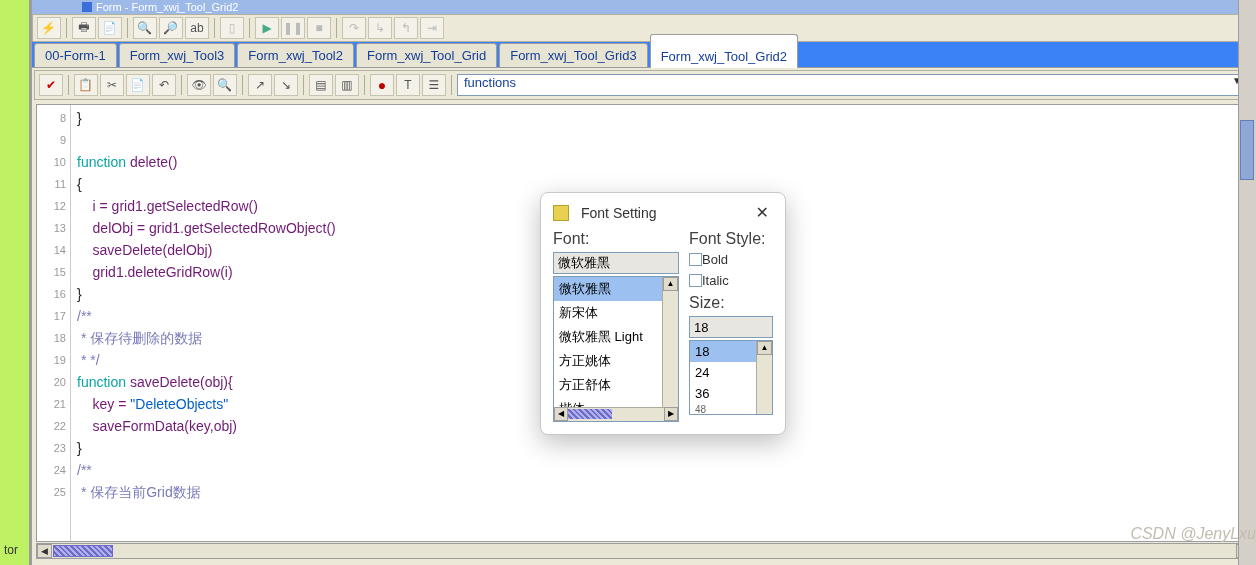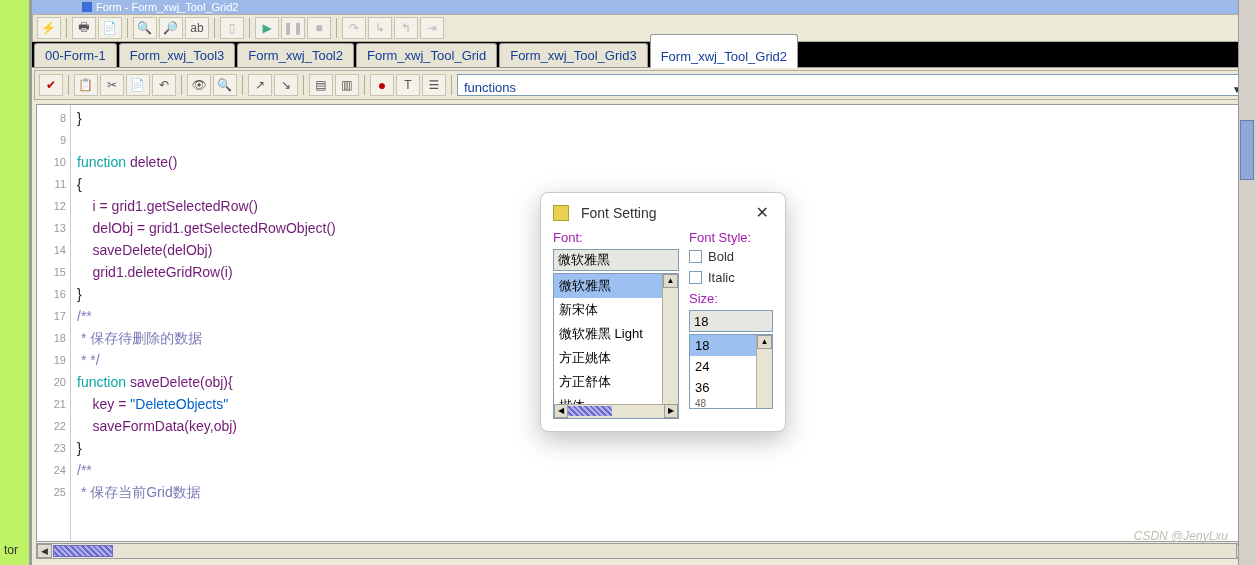--- a/index.html
+++ b/index.html
@@ -5,71 +5,71 @@
   * { box-sizing: border-box; margin: 0; padding: 0; }
   body { font-family: Tahoma, Arial, sans-serif; font-size: 12px; background: #ece9d8; width: 1256px; height: 565px; overflow: hidden; position: relative; }
   .main-area { position: absolute; left: 30px; top: 0; right: 0; bottom: 0; background: #ece9d8; border-left: 2px solid #9c9c9c; }
   .title-row { height: 14px; background: #9db9e8; color: #fff; font-size: 11px; padding-left: 50px; white-space: nowrap; overflow: hidden; display: flex; align-items: center; }
   .title-row .sq { width: 10px; height: 10px; background: #3b6fd8; margin-right: 4px; }
   .toolbar1 { height: 28px; background: #ece9d8; border: 1px solid #b4b0a0; display: flex; align-items: center; padding: 0 4px; gap: 2px; }
   .tbtn { width: 24px; height: 22px; border: 1px solid #c7c3b3; background: #f4f2e8; display: flex; align-items: center; justify-content: center; font-size: 12px; color: #555; }
   .tbtn.play { color: #4a8; }
   .tbtn.disabled { color: #bbb; }
   .sep { width: 1px; height: 20px; background: #b0ac9c; margin: 0 3px; }
-  .tabs-row { height: 26px; background: #000000; display: flex; align-items: flex-end; padding-left: 2px; border-bottom: 1px solid #9c9c9c; }
+  .tabs-row { height: 26px; background: #3b82f6; display: flex; align-items: flex-end; padding-left: 2px; border-bottom: 1px solid #9c9c9c; }
   .tab { padding: 4px 10px; border: 1px solid #9c9c9c; border-bottom: none; background: #e8e4d4; color: #143e99; font-size: 13px; border-top-left-radius: 3px; border-top-right-radius: 3px; margin-right: 2px; cursor: pointer; }
   .tab.active { background: #fff; position: relative; top: 1px; padding-top: 14px; margin-top: 36px; }
   .toolbar2 { height: 30px; background: #ece9d8; border: 1px solid #b4b0a0; display: flex; align-items: center; padding: 0 4px; gap: 2px; margin: 2px; }
   .tbtn.red { color: #c00; }
   .tbtn.circle { color: #b00; font-size: 14px; }
-  .fn-select { flex: 1; height: 22px; border: 1px solid #7f9db9; background: #fff; color: #143e99; font-size: 13px; padding: 0 6px; display: flex; align-items: flex-end; justify-content: space-between; }
+  .fn-select { flex: 1; height: 22px; border: 1px solid #7f9db9; background: #fff; color: #143e99; font-size: 13px; padding: 0 6px; display: flex; align-items: flex-start; justify-content: space-between; }
   .fn-select .arrow { color: #333; font-size: 10px; }
   .editor { position: absolute; left: 4px; right: 4px; top: 104px; bottom: 23px; background: #fff; border: 1px solid #9c9c9c; display: flex; overflow: hidden; }
   .gutter { width: 34px; background: #fff; border-right: 1px solid #ccc; text-align: right; padding-right: 4px; font-size: 11px; color: #999; font-family: "Microsoft YaHei", Arial; line-height: 22px; padding-top: 2px; }
   .gutter div { height: 22px; }
   .code { flex: 1; font-family: "Microsoft YaHei", Arial; font-size: 14px; line-height: 22px; padding: 2px 6px; white-space: pre; position: relative; }
   .code .ln { height: 22px; }
   .kw { color: #0aa5a5; }
   .fn { color: #701a75; }
   .str { color: #0060c8; }
   .cmt { color: #7a7ab8; }
   .pun { color: #222; }
   .hscroll { position: absolute; left: 4px; right: 4px; bottom: 6px; height: 16px; background: #e8e4d4; border: 1px solid #9c9c9c; }
   .hscroll .thumb { position: absolute; left: 16px; top: 1px; width: 60px; height: 12px; background: repeating-linear-gradient(45deg,#b0b0f0,#b0b0f0 2px,#6c6cc8 2px,#6c6cc8 4px); border: 1px solid #6c6cc8; }
   .hscroll .arr { position: absolute; top: 0; width: 15px; height: 14px; background: #e0dccc; border: 1px solid #9c9c9c; display: flex; align-items: center; justify-content: center; font-size: 9px; color: #333; }
   .hscroll .arr.l { left: 0; }
   .hscroll .arr.r { right: 0; }
   .vscroll-outer { position: absolute; right: 0; top: 0; width: 18px; bottom: 0; background: #d4d0c8; border-left: 1px solid #9c9c9c; }
   .vscroll-thumb { position: absolute; right: 2px; width: 14px; top: 120px; height: 60px; background: #8fa8d8; border: 1px solid #6080b8; }
   .left-sidebar { position: absolute; left: 0; top: 0; width: 30px; bottom: 0; background: #bef264; border-right: 1px solid #9c9c9c; }
   .left-sidebar .lbl { position: absolute; bottom: 8px; left: 4px; font-size: 12px; color: #333; }
-  .watermark { position: absolute; right: 28px; bottom: 22px; font-size: 12px; color: #c0bdb0; font-style: italic; }
+  .watermark { position: absolute; right: 0; bottom: 22px; font-size: 16px; color: #c0bdb0; font-style: italic; }
   
   .dialog { position: absolute; left: 540px; top: 192px; width: 246px; background: #fff; border: 1px solid #c8c8c8; border-radius: 8px; box-shadow: 0 8px 26px rgba(0,0,0,0.25); padding: 10px 12px 12px; }
   .dialog-title { display: flex; align-items: center; justify-content: space-between; padding-bottom: 8px; }
   .dialog-title .tl { display: flex; align-items: center; gap: 12px; font-size: 14px; color: #333; }
   .dialog-title .icn { width: 16px; height: 16px; background: #e8d050; border: 1px solid #b0a030; }
   .dialog-title .cls { font-size: 16px; cursor: pointer; color: #333; padding: 0 4px; }
   .dlg-row { display: flex; gap: 10px; }
   .dlg-col1 { width: 126px; }
   .dlg-col2 { flex: 1; }
-  .dlg-label { color: #a21caf; font-size: 13px; margin-bottom: 4px; }
+  .dlg-label { color: #404040; font-size: 16px; margin-bottom: 4px; }
   .dlg-input { width: 100%; height: 22px; border: 1px solid #7f9db9; background: #e8e6e0; padding: 0 4px; font-size: 13px; display: flex; align-items: center; }
   .dlg-list { border: 1px solid #7f9db9; font-size: 13px; margin-top: 2px; position: relative; }
   .dlg-list .items { max-height: 130px; overflow: hidden; }
   .dlg-list .item { padding: 3px 5px; cursor: pointer; }
   .dlg-list .item.sel { background: #9cc0f0; }
   .dlg-list .item.cut { height: 10px; overflow: hidden; padding-top: 0; padding-bottom: 0; font-size: 10px; color: #666;}
   .dlg-vscroll { position: absolute; right: 0; top: 0; bottom: 0; width: 16px; background: #e8e4d4; border-left: 1px solid #b0ac9c; }
   .dlg-vscroll .varr { height: 14px; background: #e0dccc; border: 1px solid #9c9c9c; font-size: 8px; text-align: center; line-height: 12px; }
   .dlg-hscroll { height: 14px; background: #e8e4d4; border-top: 1px solid #b0ac9c; position: relative; }
   .dlg-hscroll .thumb { position: absolute; left: 14px; top: 1px; width: 44px; height: 10px; background: repeating-linear-gradient(45deg,#b0b0f0,#b0b0f0 2px,#6c6cc8 2px,#6c6cc8 4px); }
   .dlg-hscroll .arr { position: absolute; top: -1px; width: 14px; height: 14px; background: #e0dccc; border: 1px solid #9c9c9c; font-size: 8px; text-align: center; line-height: 12px; }
   .dlg-hscroll .arr.l { left: 0; } .dlg-hscroll .arr.r { right: 0; }
-  .chk { display: flex; align-items: center; gap: 6px; font-size: 13px; color: #333; margin-bottom: 6px; }
+  .chk { display: flex; align-items: center; gap: 0; font-size: 13px; color: #333; margin-bottom: 6px; }
   .chk .box { width: 13px; height: 13px; border: 1px solid #7f9db9; background: #fff; }
   .sizewrap .dlg-list .items { max-height: 80px; }
 </style>
 </head>
 <body>
 
 <div class="left-sidebar">
   <span class="lbl">tor</span>
 </div>
 

